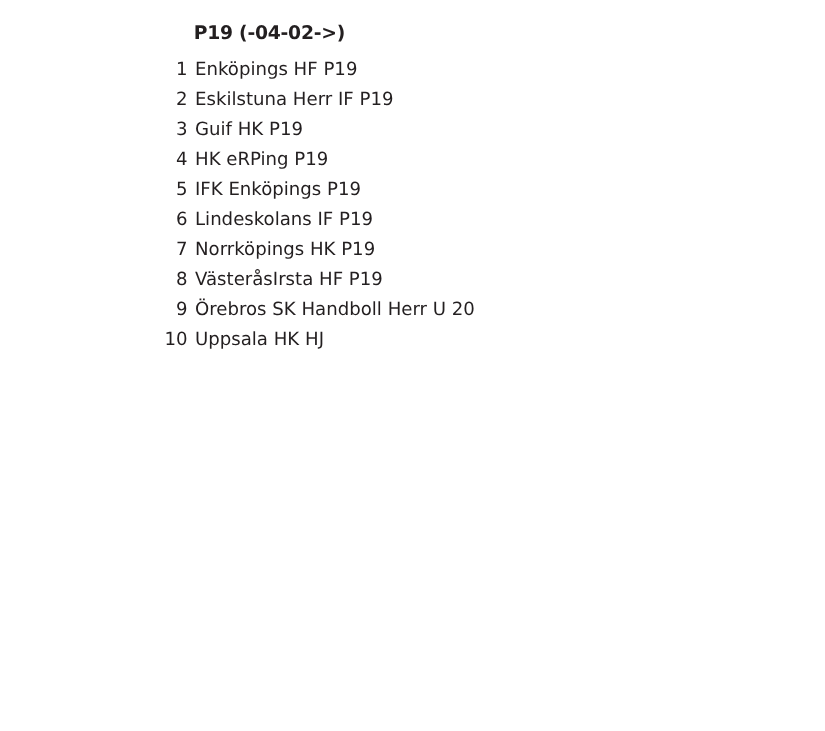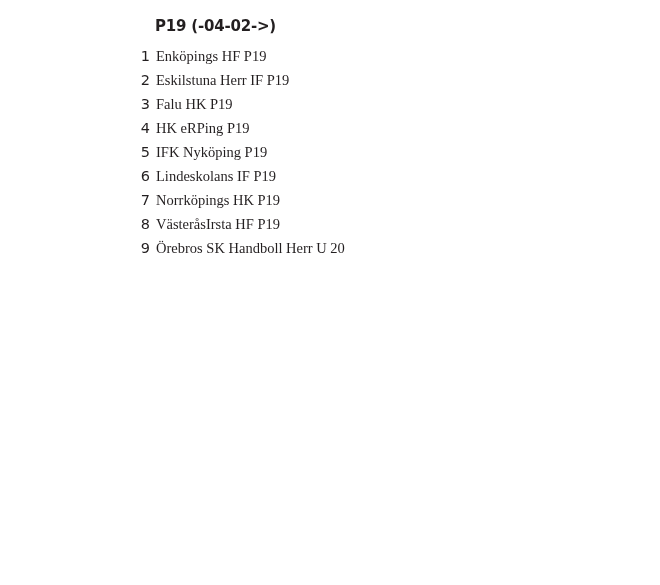--- a/index.html
+++ b/index.html
@@ -48,62 +48,65 @@
     white-space: nowrap;
   }
   .item-num {
     width: 30px;
     text-align: right;
     padding-right: 6px;
     flex: 0 0 auto;
   }
   .item-label {
     flex: 1 1 auto;
-    font-family: Liberation Serif, serif;
   }
 </style>
 </head>
 <body>
 
 <div class="page">
 
   <div class="title">P19 (-04-02-&gt;)</div>
 
   <ul class="list">
     <li class="list-item">
       <span class="item-num">1</span>
       <span class="item-label">Enköpings HF P19</span>
     </li>
     <li class="list-item">
       <span class="item-num">2</span>
       <span class="item-label">Eskilstuna Herr IF P19</span>
     </li>
     <li class="list-item">
       <span class="item-num">3</span>
-      <span class="item-label">Falu HK P19</span>
+      <span class="item-label">Guif HK P19</span>
     </li>
     <li class="list-item">
       <span class="item-num">4</span>
       <span class="item-label">HK eRPing P19</span>
     </li>
     <li class="list-item">
       <span class="item-num">5</span>
-      <span class="item-label">IFK Nyköping P19</span>
+      <span class="item-label">IFK Enköpings P19</span>
     </li>
     <li class="list-item">
       <span class="item-num">6</span>
       <span class="item-label">Lindeskolans IF P19</span>
     </li>
     <li class="list-item">
       <span class="item-num">7</span>
       <span class="item-label">Norrköpings HK P19</span>
     </li>
     <li class="list-item">
       <span class="item-num">8</span>
       <span class="item-label">VästeråsIrsta HF P19</span>
     </li>
     <li class="list-item">
       <span class="item-num">9</span>
       <span class="item-label">Örebros SK Handboll Herr U 20</span>
     </li>
+    <li class="list-item">
+      <span class="item-num">10</span>
+      <span class="item-label">Uppsala HK HJ</span>
+    </li>
   </ul>
 
 </div>
 
 </body></html>

